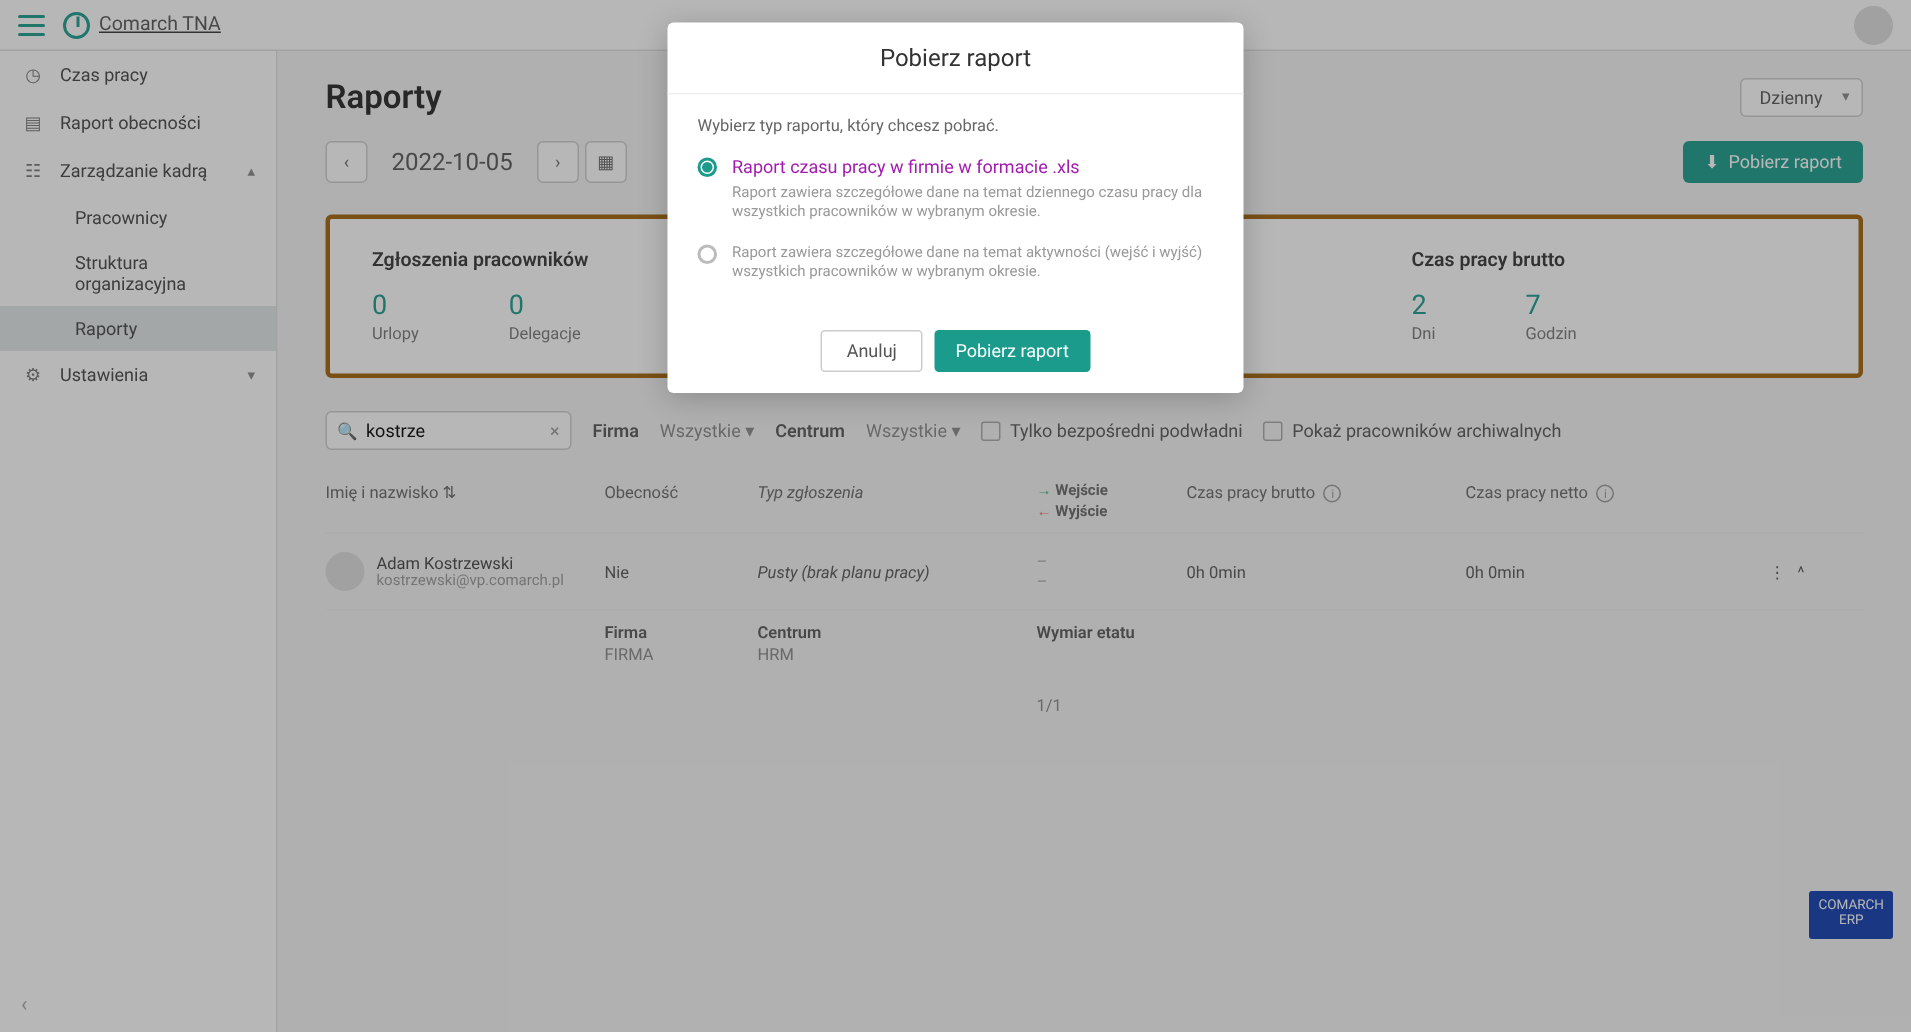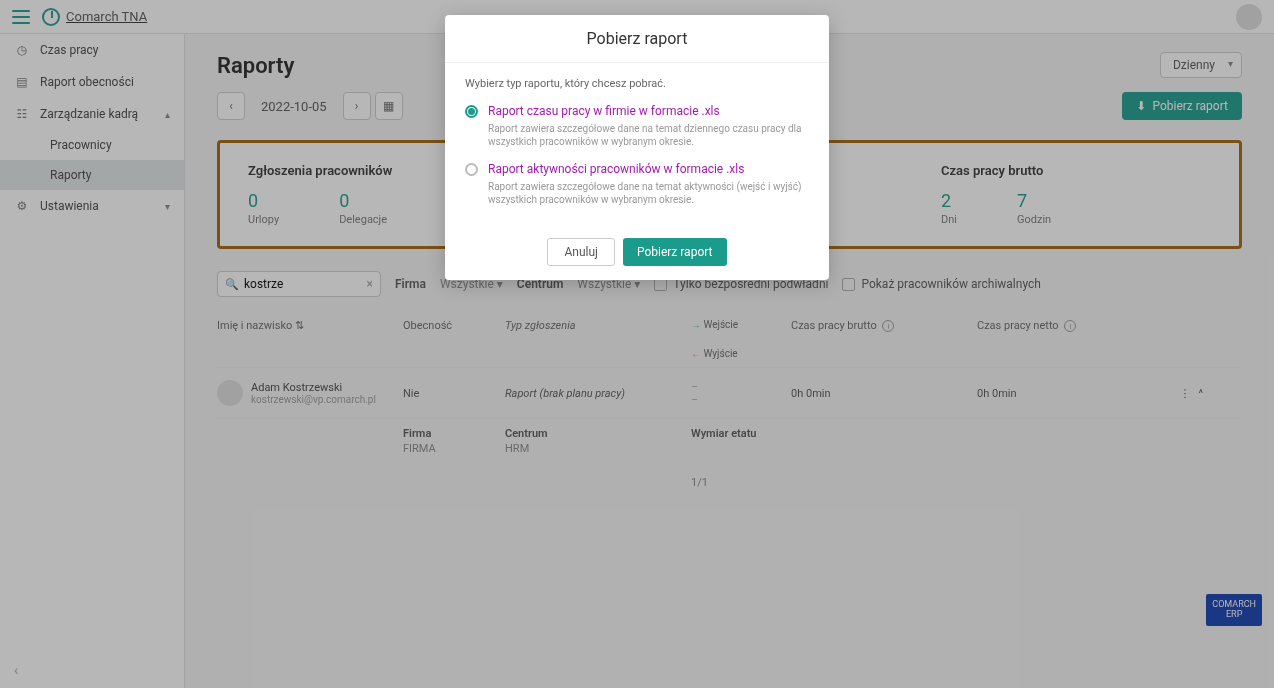--- a/index.html
+++ b/index.html
@@ -24,21 +24,21 @@
     .sidebar-collapse { margin-top: auto; padding: 10px 14px; color: #aaa; cursor: pointer; font-size: 14px; }
     
     .main { flex: 1; padding: 18px 32px; overflow: auto; }
     .page-head { display: flex; justify-content: space-between; align-items: center; margin-bottom: 14px; }
     .page-title { font-size: 22px; font-weight: 600; color: #222; }
     .period-select { border: 1px solid #ccc; background: #fff; border-radius: 4px; padding: 5px 26px 5px 12px; font-size: 12px; color: #555; position: relative; cursor: pointer; }
     .period-select::after { content: '▾'; position: absolute; right: 8px; top: 5px; font-size: 10px; color: #888; }
     
     .toolbar { display: flex; align-items: center; gap: 4px; margin-bottom: 20px; }
     .nav-btn { width: 28px; height: 28px; border: 1px solid #ccc; background: #fff; border-radius: 4px; display: flex; align-items: center; justify-content: center; font-size: 12px; color: #666; cursor: pointer; }
-    .date-display { padding: 6px 12px; font-size: 13px; color: #555; }
+    .date-display { padding: 6px 12px; font-size: 16px; color: #555; }
     .download-btn { margin-left: auto; background: #1a9b8c; color: #fff; border: none; border-radius: 4px; padding: 7px 14px; font-size: 12px; cursor: pointer; display: flex; align-items: center; gap: 6px; }
     
     .stats-box { background: #fff; border: 3px solid #a16207; border-radius: 4px; padding: 20px 28px; display: flex; margin-bottom: 22px; }
     .stats-section { display: flex; flex-direction: column; gap: 12px; }
     .stats-section.left { flex: 1; }
     .stats-section.right { width: 270px; }
     .stats-title { font-size: 13px; font-weight: 600; color: #333; }
     .stats-row { display: flex; gap: 60px; }
     .stat { display: flex; flex-direction: column; gap: 2px; }
     .stat-val { font-size: 18px; color: #1a9b8c; font-weight: 400; }
@@ -55,21 +55,21 @@
     .checkbox .box { width: 13px; height: 13px; border: 1px solid #aaa; border-radius: 2px; }
     
     .table-head { display: flex; font-size: 11px; color: #666; padding: 8px 0; border-bottom: 1px solid #eee; }
     .col-name { width: 186px; }
     .col-presence { width: 102px; }
     .col-type { width: 186px; font-style: italic; }
     .col-inout { width: 100px; }
     .col-gross { width: 186px; }
     .col-net { width: 186px; }
     .col-actions { width: 40px; text-align: right; }
-    .inout-head { display: flex; flex-direction: column; gap: 18px; font-size: 10px; }
+    .inout-head { display: flex; flex-direction: column; gap: 3px; font-size: 10px; font-weight: bold; }
     .arrow-in { color: #3cb371; }
     .arrow-out { color: #e07070; }
     .info-icon { display: inline-block; width: 12px; height: 12px; border: 1px solid #999; border-radius: 50%; font-size: 8px; text-align: center; line-height: 11px; margin-left: 3px; color: #999; }
     
     .table-row { display: flex; font-size: 11px; color: #555; padding: 12px 0; border-bottom: 1px solid #f0f0f0; align-items: center; }
     .emp-cell { display: flex; align-items: center; gap: 8px; }
     .emp-avatar { width: 26px; height: 26px; background: #ddd; border-radius: 50%; }
     .emp-name { font-size: 11px; color: #444; }
     .emp-email { font-size: 10px; color: #999; }
     .dash { color: #aaa; }
@@ -130,20 +130,23 @@
       <span>Raport obecności</span>
     </div>
     <div class="sidebar-item">
       <span class="icon">☷</span>
       <span>Zarządzanie kadrą</span>
       <span class="chev">▴</span>
     </div>
     <div class="sidebar-item sub">
       <span>Pracownicy</span>
     </div>
+    <div class="sidebar-item sub">
+      <span>Struktura organizacyjna</span>
+    </div>
     <div class="sidebar-item sub active">
       <span>Raporty</span>
     </div>
     <div class="sidebar-item">
       <span class="icon">⚙</span>
       <span>Ustawienia</span>
       <span class="chev">▾</span>
     </div>
     <div class="sidebar-collapse">‹</div>
   </div>
@@ -235,21 +238,21 @@
 
     <div class="table-row">
       <div class="col-name emp-cell">
         <div class="emp-avatar"></div>
         <div>
           <div class="emp-name">Adam Kostrzewski</div>
           <div class="emp-email">kostrzewski@vp.comarch.pl</div>
         </div>
       </div>
       <div class="col-presence">Nie</div>
-      <div class="col-type">Raport (brak planu pracy)</div>
+      <div class="col-type">Pusty (brak planu pracy)</div>
       <div class="col-inout">
         <div class="dash">–</div>
         <div class="dash">–</div>
       </div>
       <div class="col-gross">0h 0min</div>
       <div class="col-net">0h 0min</div>
       <div class="col-actions row-actions">
         <span>⋮</span>
         <span>^</span>
       </div>
@@ -286,21 +289,20 @@
       <div class="radio-opt">
         <div class="radio checked"></div>
         <div class="radio-text">
           <div class="radio-title">Raport czasu pracy w firmie w formacie .xls</div>
           <div class="radio-desc">Raport zawiera szczegółowe dane na temat dziennego czasu pracy dla wszystkich pracowników w wybranym okresie.</div>
         </div>
       </div>
       <div class="radio-opt">
         <div class="radio unchecked"></div>
         <div class="radio-text">
-          <div class="radio-title">Raport aktywności pracowników w formacie .xls</div>
           <div class="radio-desc">Raport zawiera szczegółowe dane na temat aktywności (wejść i wyjść) wszystkich pracowników w wybranym okresie.</div>
         </div>
       </div>
     </div>
     <div class="modal-foot">
       <button class="btn-cancel">Anuluj</button>
       <button class="btn-primary">Pobierz raport</button>
     </div>
   </div>
 </div>

